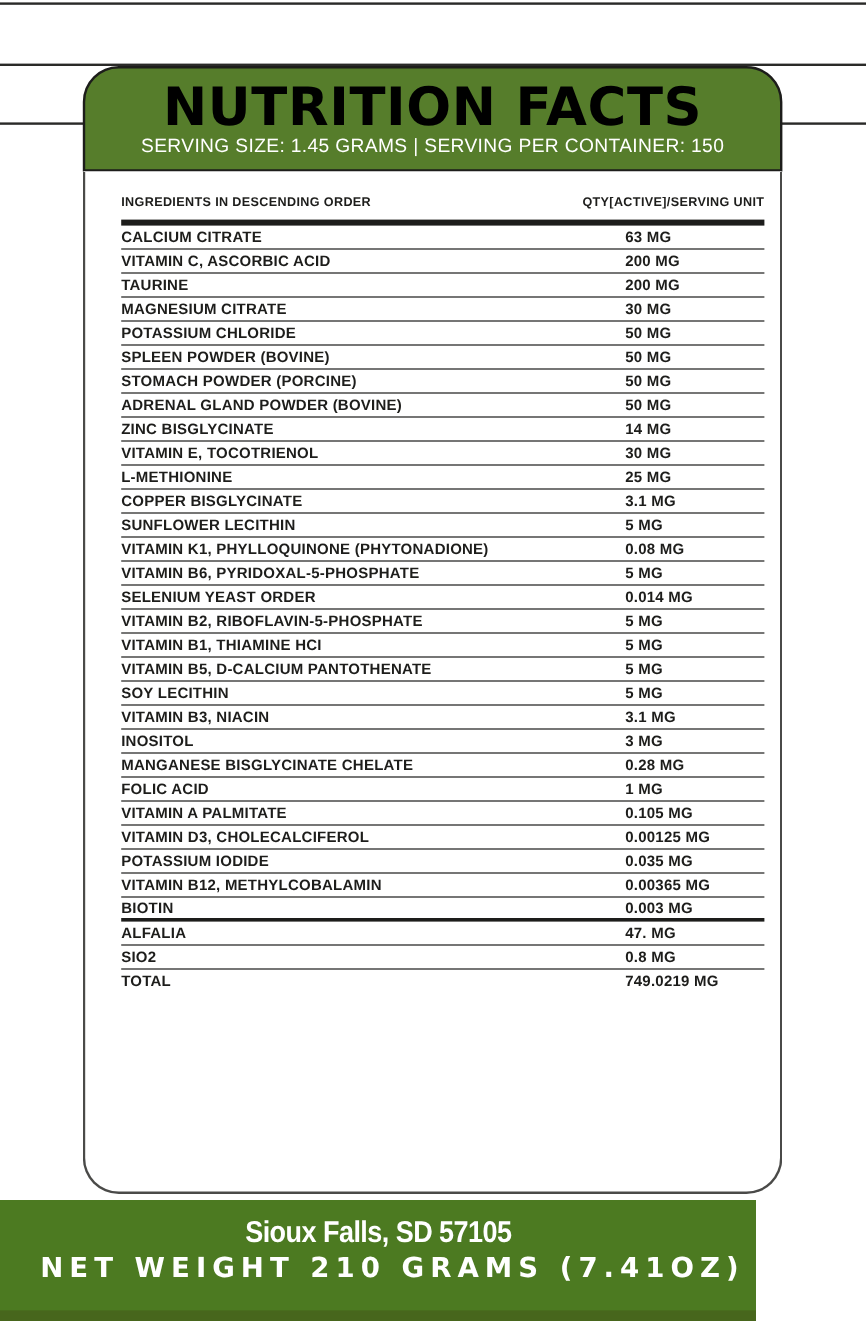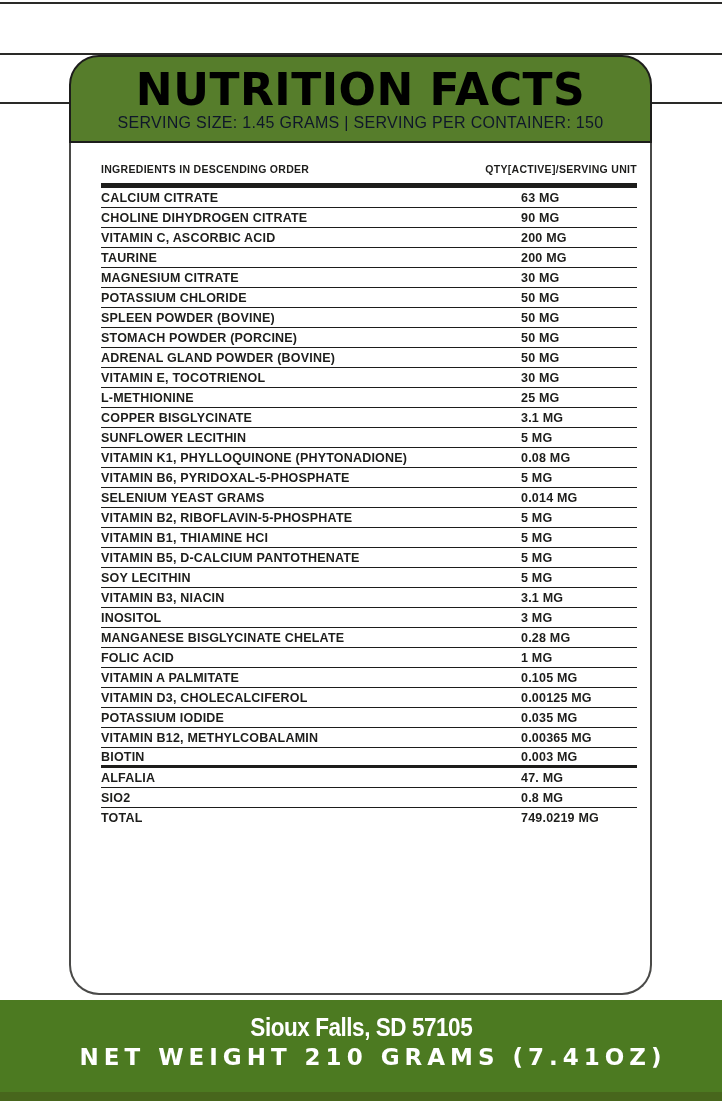--- a/index.html
+++ b/index.html
@@ -17,21 +17,21 @@
   .card-header {
     height:88px; background:#567d2b; border:2px solid #1d1d1b;
     border-radius:30px 30px 0 0;
     display:flex; flex-direction:column; align-items:center; justify-content:center;
   }
   .title {
     font-family:"DejaVu Sans", sans-serif; font-weight:bold; font-size:44px;
     line-height:46px; color:#000000; letter-spacing:0.5px; white-space:nowrap;
   }
   .subtitle {
-    font-size:16px; font-weight:normal; color:#0f172a; letter-spacing:0.3px;
+    font-size:16px; font-weight:normal; color:#ffffff; letter-spacing:0.3px;
     margin-top:1px; white-space:nowrap;
   }
   .card-body {
     background:#ffffff; border:2px solid #4a4a48; border-top:none;
     border-radius:0 0 30px 30px; height:852px;
     padding:19px 13px 0 30px;
   }
   .cols {
     display:flex; justify-content:space-between; align-items:center;
     font-size:10.5px; font-weight:bold; letter-spacing:0.3px; line-height:14px;
@@ -44,21 +44,21 @@
   }
   .row .name { font-size:12.5px; font-weight:bold; letter-spacing:0.2px; white-space:nowrap; }
   .row .qty {
     position:absolute; left:420px; font-size:12.5px; font-weight:bold;
     letter-spacing:0.2px; white-space:nowrap;text-align:right;
   }
   .row.thick-after { border-bottom-width:3px; }
   .row.total-row { border-bottom:none; }
 
   .footer {
-    position:absolute; left:0; top:1000px; width:722px; height:101px;
+    position:absolute; left:0; top:1000px; width:630px; height:101px;
     background:#4c7a21; border-bottom:9px solid #47661c;
     text-align:center; color:#ffffff;
   }
   .address {
     display:inline-block; margin-top:13px; font-size:25px; font-weight:bold;
     letter-spacing:-0.5px; transform:scaleX(0.9); white-space:nowrap;
   }
   .net-weight {
     margin-top:2px; font-family:"DejaVu Sans", sans-serif; font-size:23px;
     font-weight:bold; letter-spacing:5px; white-space:nowrap;padding-left:24px;
@@ -84,24 +84,20 @@
         <span>INGREDIENTS IN DESCENDING ORDER</span>
         <span>QTY[ACTIVE]/SERVING UNIT</span>
       </div>
       <div class="thick-bar"></div>
       <div class="rows" id="rows">
   <div class="row">
     <span class="name">CALCIUM CITRATE</span>
     <span class="qty">63 MG</span>
   </div>
 
-  <div class="row">
-    <span class="name">CHOLINE DIHYDROGEN CITRATE</span>
-    <span class="qty">90 MG</span>
-  </div>
 
   <div class="row">
     <span class="name">VITAMIN C, ASCORBIC ACID</span>
     <span class="qty">200 MG</span>
   </div>
 
   <div class="row">
     <span class="name">TAURINE</span>
     <span class="qty">200 MG</span>
   </div>
@@ -124,20 +120,24 @@
   <div class="row">
     <span class="name">STOMACH POWDER (PORCINE)</span>
     <span class="qty">50 MG</span>
   </div>
 
   <div class="row">
     <span class="name">ADRENAL GLAND POWDER (BOVINE)</span>
     <span class="qty">50 MG</span>
   </div>
 
+  <div class="row">
+    <span class="name">ZINC BISGLYCINATE</span>
+    <span class="qty">14 MG</span>
+  </div>
 
   <div class="row">
     <span class="name">VITAMIN E, TOCOTRIENOL</span>
     <span class="qty">30 MG</span>
   </div>
 
   <div class="row">
     <span class="name">L-METHIONINE</span>
     <span class="qty">25 MG</span>
   </div>
@@ -156,21 +156,21 @@
     <span class="name">VITAMIN K1, PHYLLOQUINONE (PHYTONADIONE)</span>
     <span class="qty">0.08 MG</span>
   </div>
 
   <div class="row">
     <span class="name">VITAMIN B6, PYRIDOXAL-5-PHOSPHATE</span>
     <span class="qty">5 MG</span>
   </div>
 
   <div class="row">
-    <span class="name">SELENIUM YEAST GRAMS</span>
+    <span class="name">SELENIUM YEAST ORDER</span>
     <span class="qty">0.014 MG</span>
   </div>
 
   <div class="row">
     <span class="name">VITAMIN B2, RIBOFLAVIN-5-PHOSPHATE</span>
     <span class="qty">5 MG</span>
   </div>
 
   <div class="row">
     <span class="name">VITAMIN B1, THIAMINE HCI</span>

